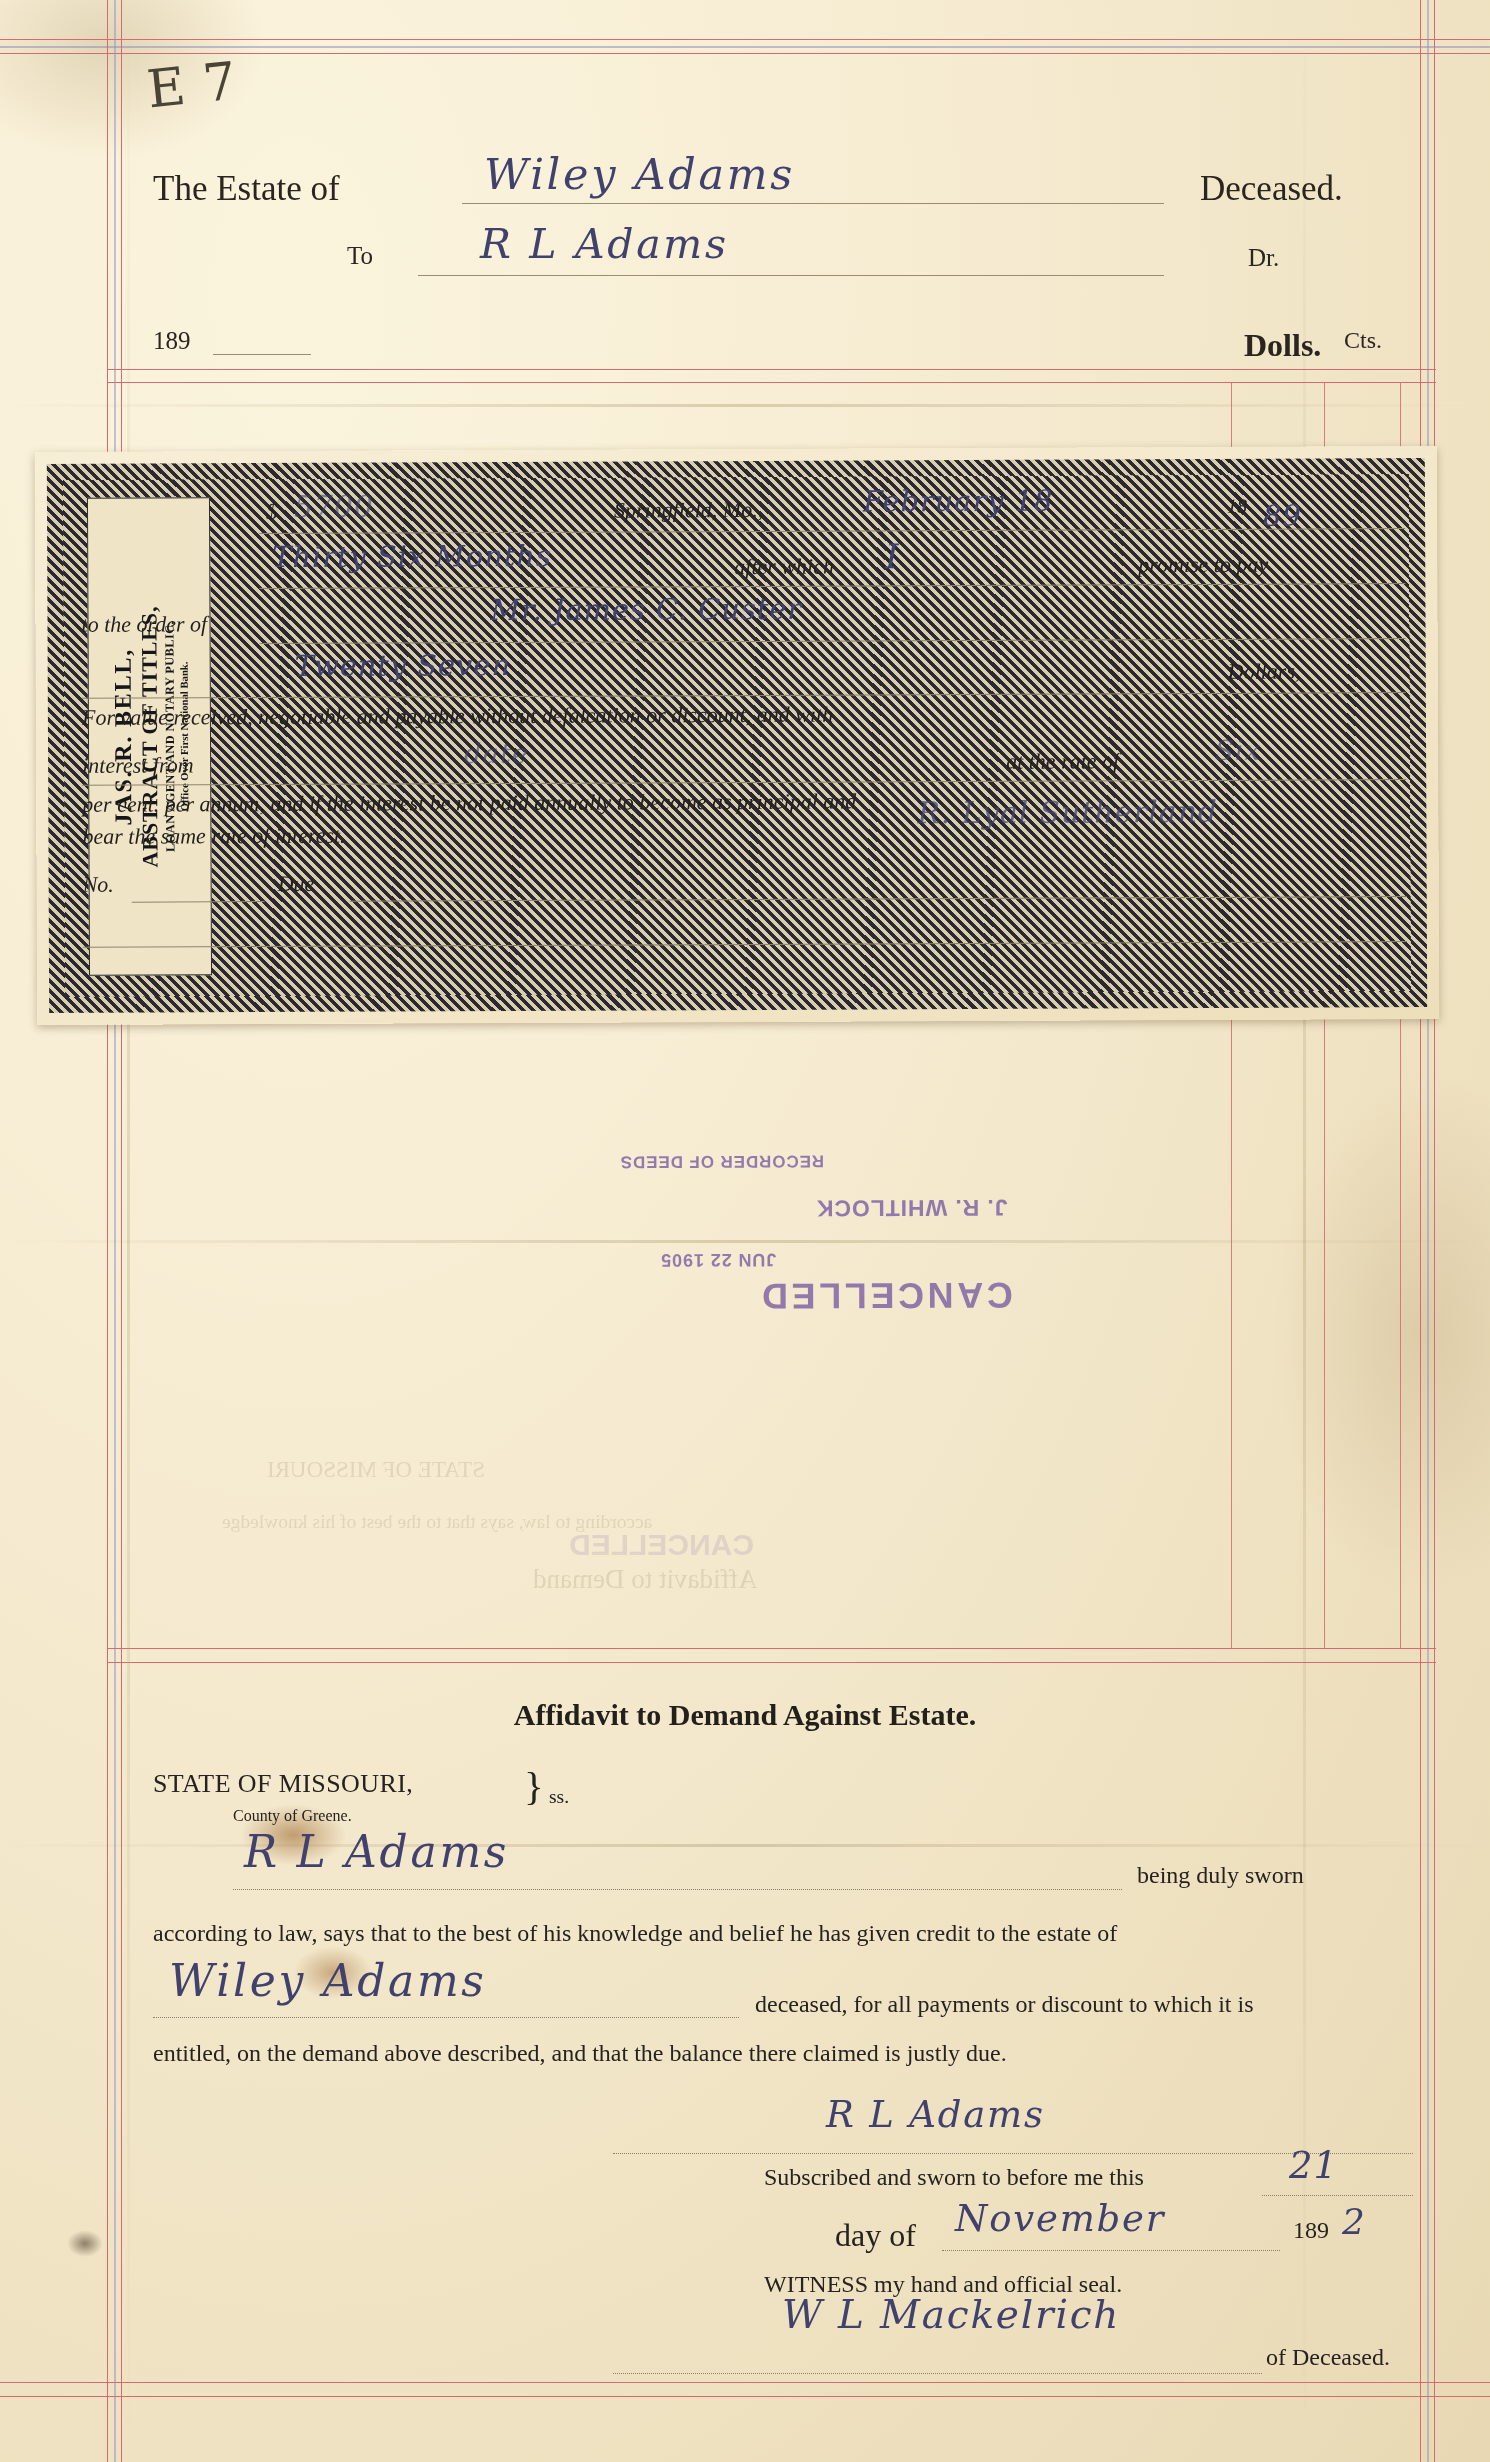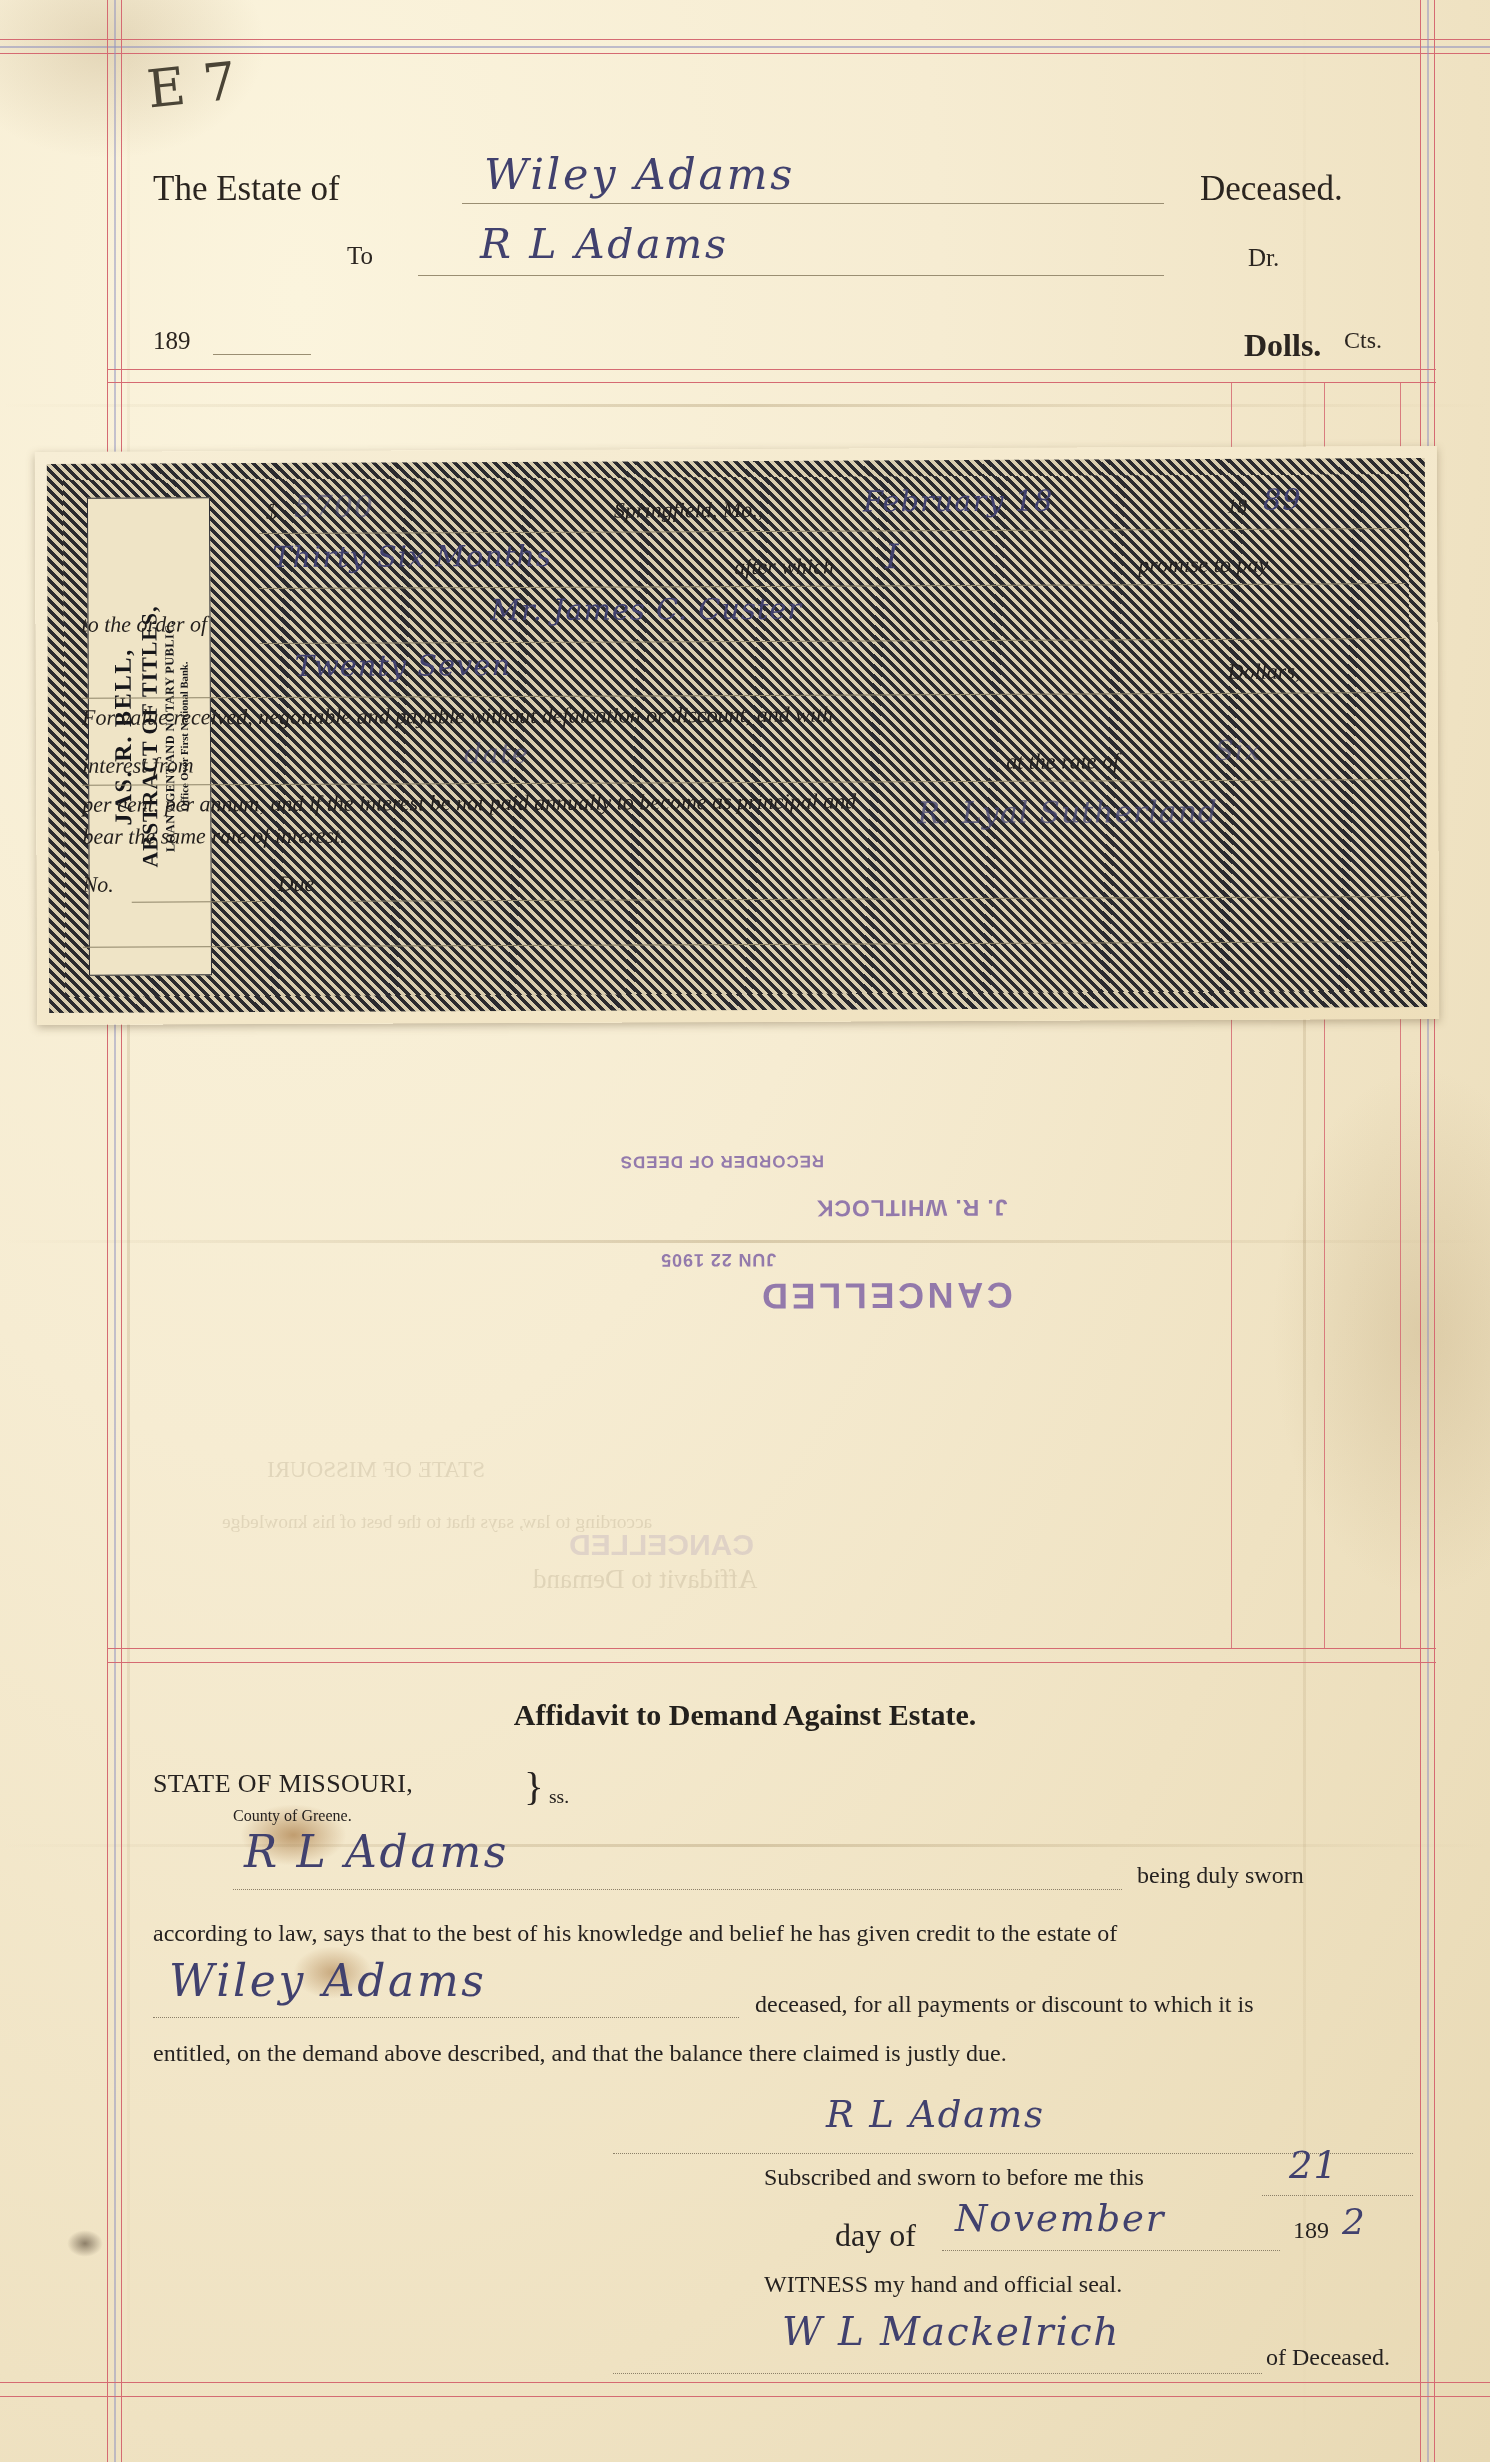--- a/index.html
+++ b/index.html
@@ -220,21 +220,21 @@
       </div>
     </div>
 
     <div class="inner">
 
       <div class="nlbl" style="left:185px;top:12.4px;font-size:23px;">$</div>
       <div class="hand ink" style="left:213px;top:1.8px;font-size:30px;opacity:.55;">5700</div>
       <div class="nlbl" style="left:533px;top:12.4px;font-size:22px;">Springfield, Mo.,</div>
       <div class="hand ink" style="left:782px;top:0px;font-size:29px;">February 18</div>
       <div class="nlbl" style="left:1146px;top:12.4px;font-size:20px;">18</div>
-      <div class="hand ink" style="left:1182px;top:0px;font-size:29px;">89</div>
+      <div class="hand ink" style="left:1182px;top:16px;font-size:29px;">89</div>
       <div class="nline" style="left:178px;top:46px;width:1146px;"></div>
 
       <div class="hand ink" style="left:191px;top:53px;font-size:29px;">Thirty Six Months</div>
       <div class="nlbl" style="left:653px;top:69px;font-size:22px;">after which</div>
       <div class="hand ink" style="left:804px;top:52px;font-size:34px;">I</div>
       <div class="nlbl" style="left:1057px;top:69px;font-size:22px;">promise to pay</div>
       <div class="nline" style="left:178px;top:101px;width:1146px;"></div>
 
       <div class="nlbl" style="left:0px;top:124px;font-size:22px;">to the order of</div>
       <div class="hand ink" style="left:409px;top:107px;font-size:29px;">Mr. James C. Custer</div>
@@ -301,19 +301,19 @@
     <div class="dotline" style="left:1262px;top:533px;width:151px;"></div>
 
     <div class="aff-lbl" style="left:835px;top:555px;font-size:32px;">day of</div>
     <div class="hand ink" style="left:955px;top:535px;font-size:37px;letter-spacing:1.8px;">November</div>
     <div class="dotline" style="left:942px;top:588px;width:338px;"></div>
     <div class="aff-lbl" style="left:1293px;top:555px;font-size:24px;">189</div>
     <div class="hand ink" style="left:1342px;top:539px;font-size:36px;">2</div>
 
     <div class="aff-lbl" style="left:764px;top:609px;font-size:24px;">WITNESS my hand and official seal.</div>
 
-    <div class="hand ink" style="left:782px;top:647px;font-size:39px;letter-spacing:1.8px;">W L Mackelrich</div>
+    <div class="hand ink" style="left:782px;top:630px;font-size:39px;letter-spacing:1.8px;">W L Mackelrich</div>
     <div class="dotline" style="left:613px;top:711px;width:649px;"></div>
     <div class="aff-lbl" style="left:1266px;top:682px;font-size:24px;">of Deceased.</div>
   </div>
 
 </div>
 
 
 </body></html>

